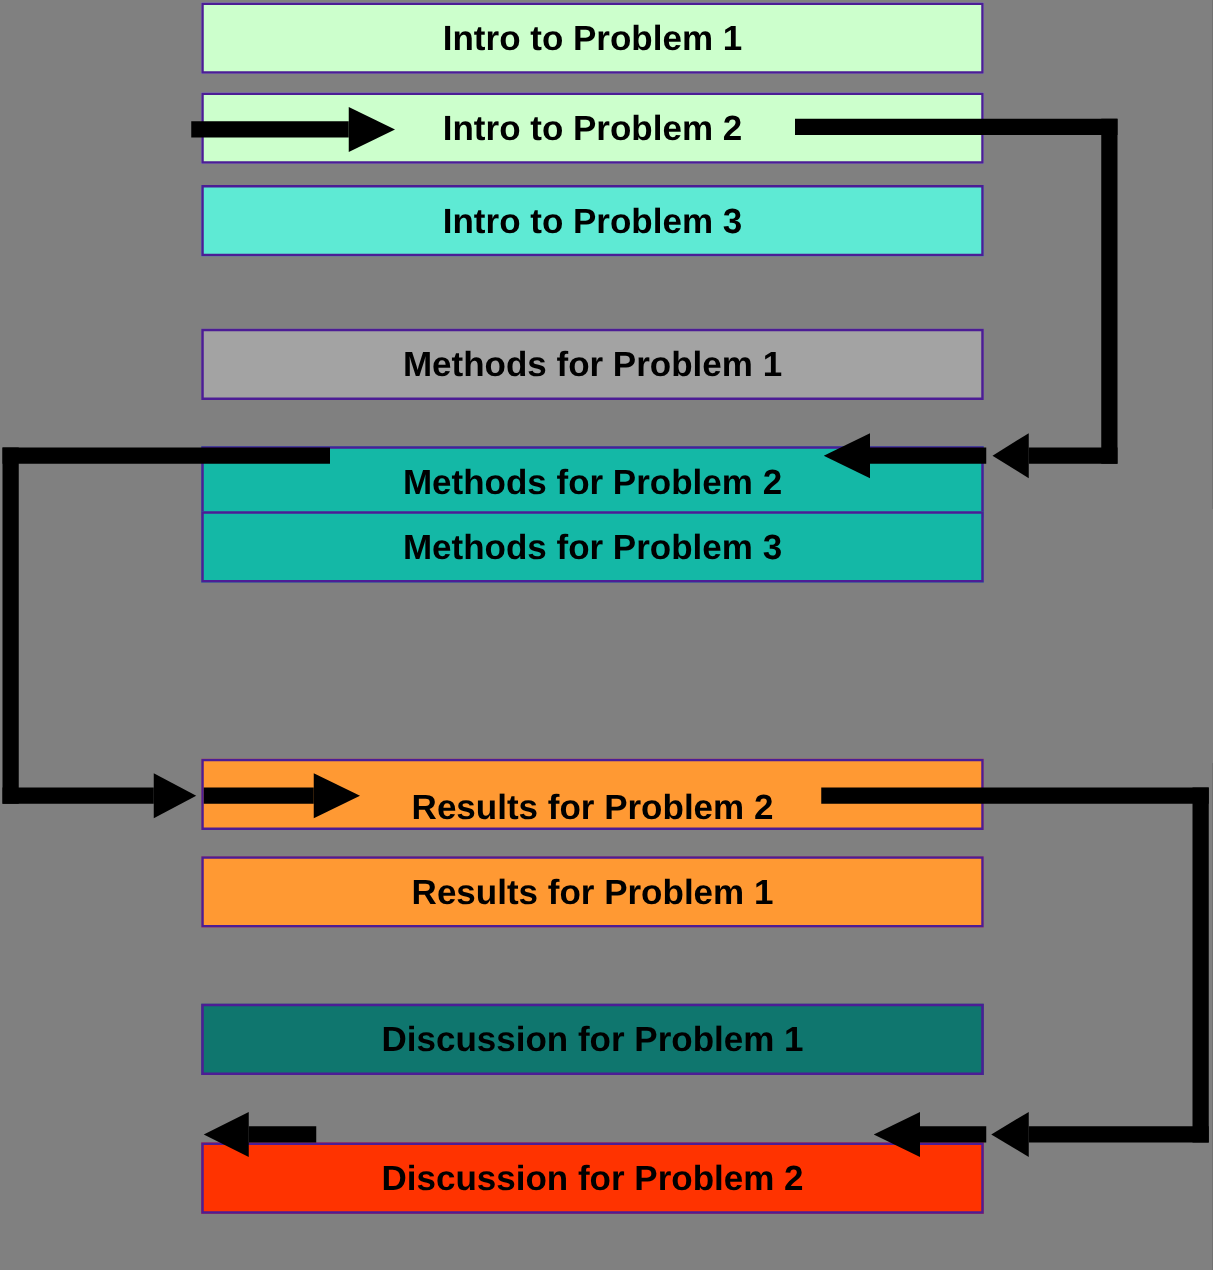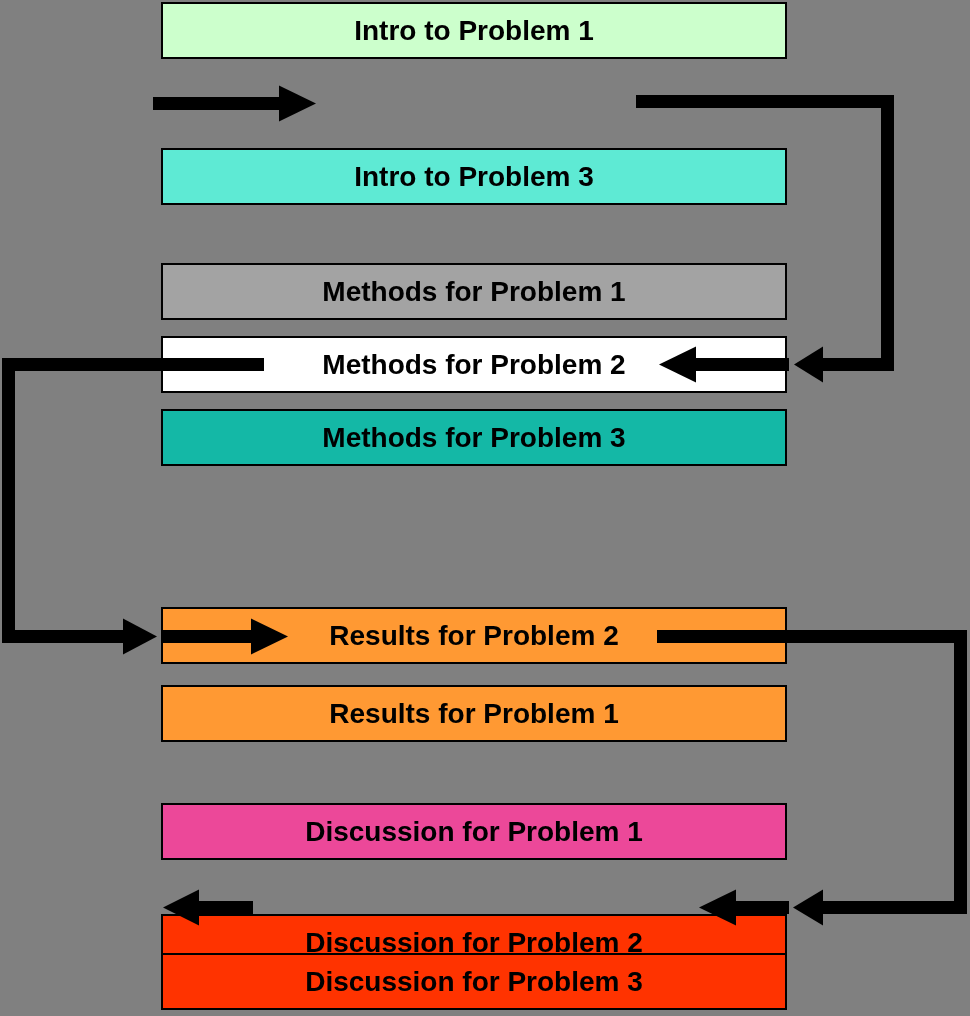--- a/index.html
+++ b/index.html
@@ -2,21 +2,21 @@
 <html><head>
 <meta charset="utf-8">
 <style>
   html,body{margin:0;padding:0;background:#666;}
   .canvas{
     position:relative;width:970px;height:1016px;overflow:hidden;
     font-family:"Liberation Sans",sans-serif;
   }
   .box{
     position:absolute;left:161px;width:622px;height:53px;
-    border:2px solid #000000;
+    border:2px solid #4c1d95;
     display:flex;align-items:center;justify-content:center;
     box-sizing:content-box;
   }
   .box .label{
     font-weight:bold;font-size:28px;color:#000;white-space:nowrap;
   }
   
   .r-intro1{top:2px}   .r-intro2{top:74px}   .r-intro3{top:148px}
   .r-meth1{top:263px}  .r-meth2{top:336px}   .r-meth3{top:409px}
   .r-res1{top:526px}   .r-res2{top:607px}    .r-res3{top:685px}
@@ -24,49 +24,49 @@
   svg.flow{position:absolute;left:0;top:0;pointer-events:none;}
 </style>
 </head>
 <body>
 
 <div class="canvas" style="background-color: rgb(128, 128, 128);">
 
   <div class="box r-intro1" style="background-color: rgb(204, 255, 204);">
     <span class="label">Intro to Problem 1</span>
   </div>
+  <div class="box r-intro2" style="background-color: rgb(204, 255, 204);">
+    <span class="label">Intro to Problem 2</span>
+  </div>
   <div class="box r-intro3" style="background-color: #5eead4;">
     <span class="label">Intro to Problem 3</span>
   </div>
 
   <div class="box r-meth1" style="background-color: #a3a3a3;">
     <span class="label">Methods for Problem 1</span>
   </div>
-  <div class="box r-meth2" style="background-color: #ffffff;">
+  <div class="box r-meth2" style="background-color: #14b8a6; margin-top: 21px;">
     <span class="label">Methods for Problem 2</span>
   </div>
   <div class="box r-meth3" style="background-color: #14b8a6; justify-content: center;">
     <span class="label">Methods for Problem 3</span>
   </div>
 
-  <div class="box r-res2" style="background-color: rgb(255, 153, 51);">
+  <div class="box r-res2" style="background-color: rgb(255, 153, 51); align-items: flex-end;">
     <span class="label">Results for Problem 2</span>
   </div>
   <div class="box r-res3" style="background-color: rgb(255, 153, 51);">
     <span class="label">Results for Problem 1</span>
   </div>
 
-  <div class="box r-disc1" style="background-color: #ec4899;">
+  <div class="box r-disc1" style="background-color: #0f766e;">
     <span class="label">Discussion for Problem 1</span>
   </div>
   <div class="box r-disc2" style="background-color: rgb(255, 51, 0);">
     <span class="label">Discussion for Problem 2</span>
-  </div>
-  <div class="box r-disc3" style="background-color: rgb(255, 51, 0);">
-    <span class="label">Discussion for Problem 3</span>
   </div>
 
   <svg class="flow" width="970" height="1016" viewBox="0 0 970 1016">
 
     <rect x="153" y="97" width="126" height="13" fill="#000000"></rect>
     <polygon points="279,85.5 316,103.5 279,121.5" fill="#000000"></polygon>
 
     <rect x="636" y="95" width="258" height="13" fill="#000000"></rect>
     <rect x="881" y="95" width="13" height="276" fill="#000000"></rect>
 

